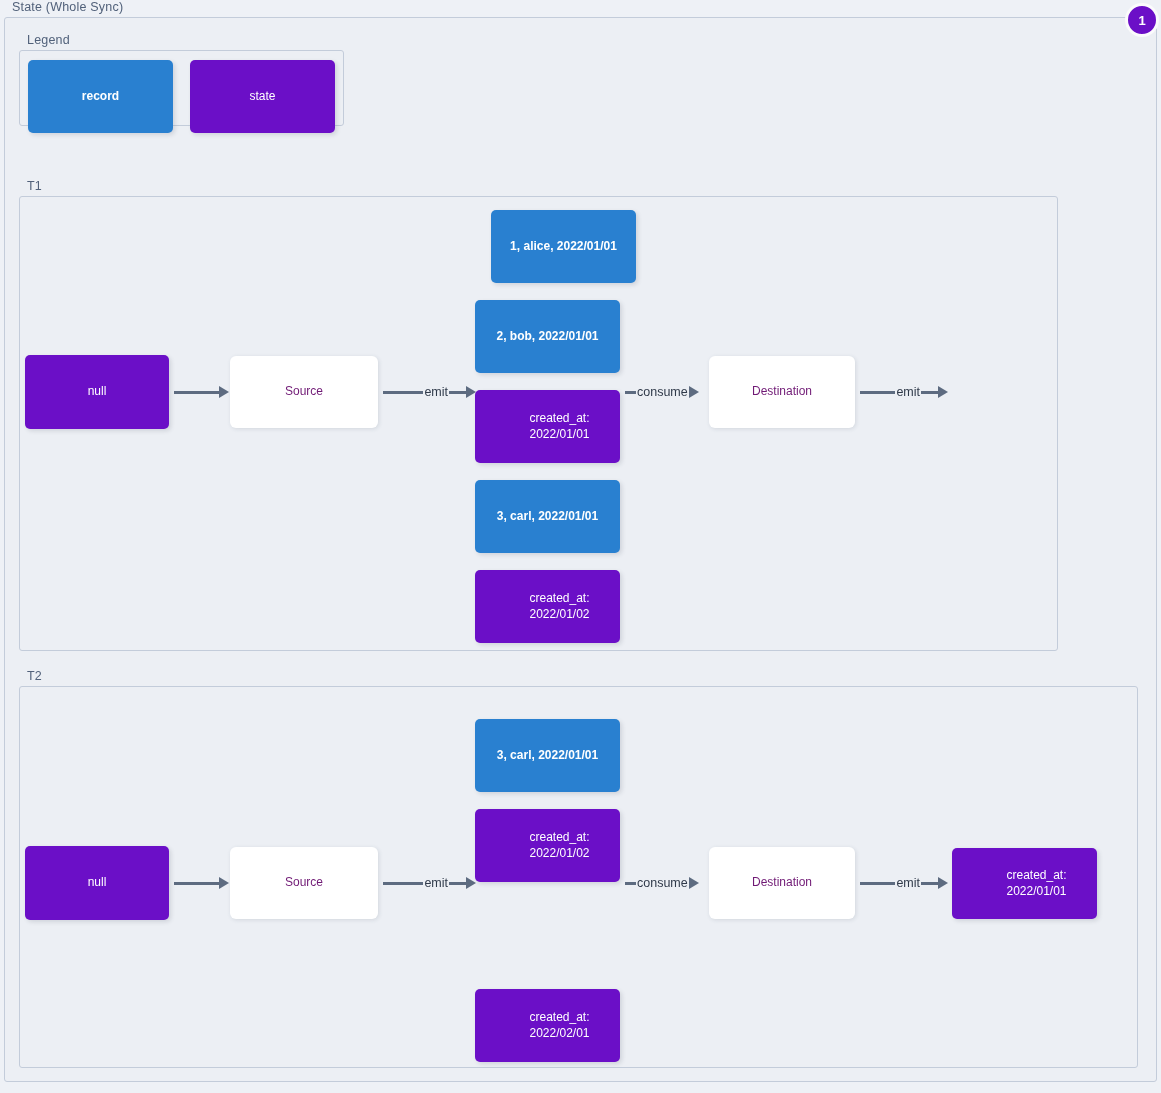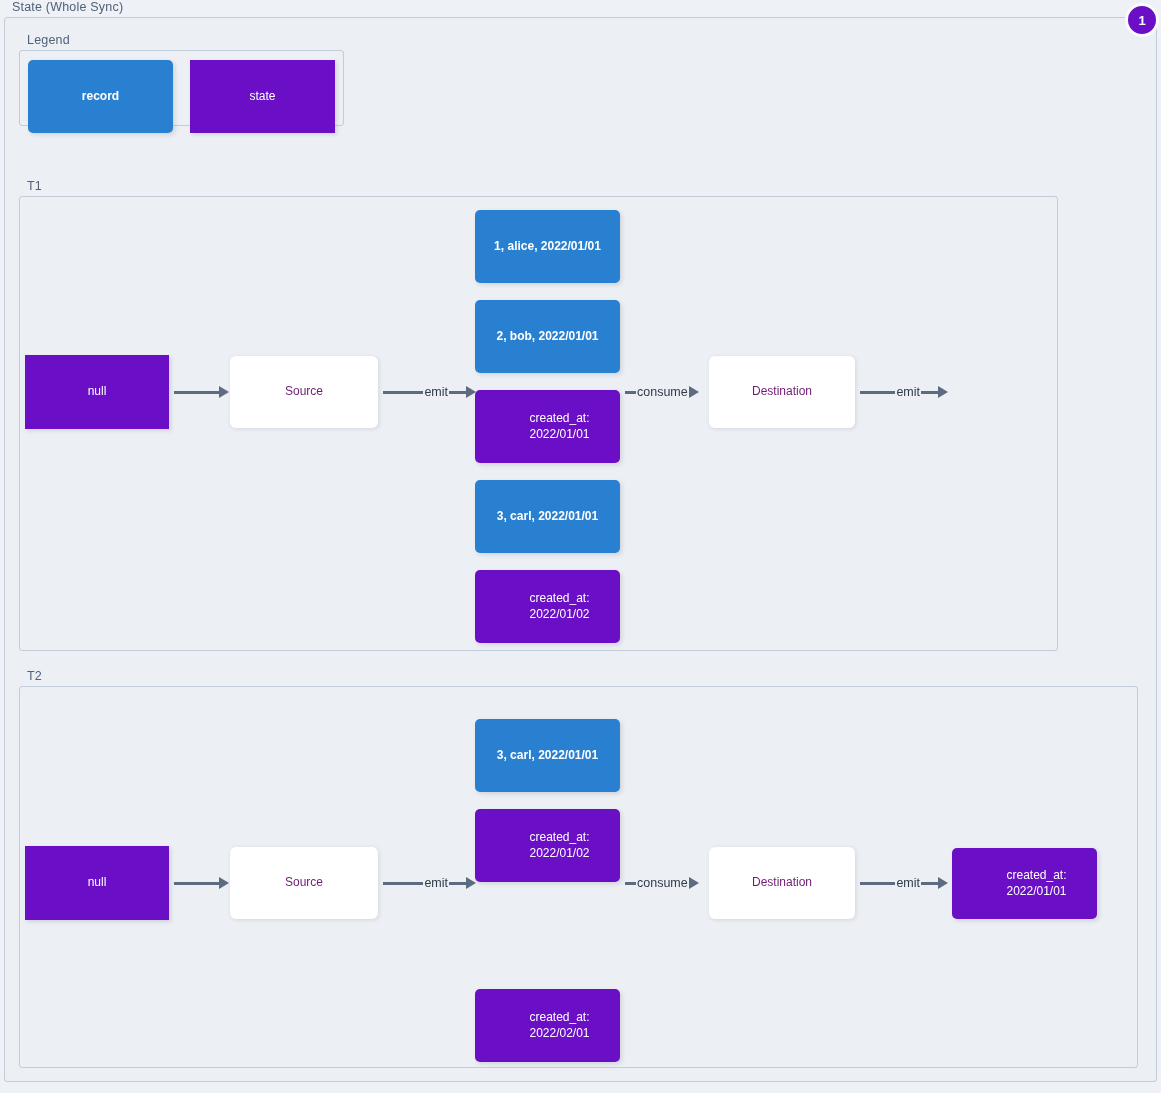--- a/index.html
+++ b/index.html
@@ -65,21 +65,21 @@
   }
   .node.record {
     background: #2980d0;
     color: #ffffff;
     border-radius: 5px;
     font-weight: bold;
   }
   .node.state {
     background: #6b0fc7;
     color: #ffffff;
-    border-radius: 0px;
+    border-radius: 5px;
   }
   .node.state.rounded { border-radius: 5px; padding-left: 24px; }
   .node.plain {
     background: #ffffff;
     color: #701a75;
     border-radius: 6px;
     box-shadow: 1px 1px 4px rgba(60,70,90,.14);
   }
 
   
@@ -132,21 +132,21 @@
 
     <div class="node plain" style="left:211px; top:160px; width:148px; height:72px;">Source</div>
 
     <div class="arrow" style="left:364px; top:186px; width:93px;">
       <div class="seg grow"></div>
       <div class="lbl">emit</div>
       <div class="seg" style="width:17px;"></div>
       <div class="head"></div>
     </div>
 
-    <div class="node record" style="left:456px; top:14px; width:145px; height:73px;">1, alice, 2022/01/01</div>
+    <div class="node record" style="left:472px; top:14px; width:145px; height:73px;">1, alice, 2022/01/01</div>
     <div class="node record" style="left:456px; top:104px; width:145px; height:73px;">2, bob, 2022/01/01</div>
     <div class="node state rounded" style="left:456px; top:194px; width:145px; height:73px;">created_at:
 2022/01/01</div>
     <div class="node record" style="left:456px; top:284px; width:145px; height:73px;">3, carl, 2022/01/01</div>
     <div class="node state rounded" style="left:456px; top:374px; width:145px; height:73px;">created_at:
 2022/01/02</div>
 
     <div class="arrow" style="left:606px; top:186px; width:85px;">
       <div class="seg" style="width:11px;"></div>
       <div class="lbl">consume</div>

